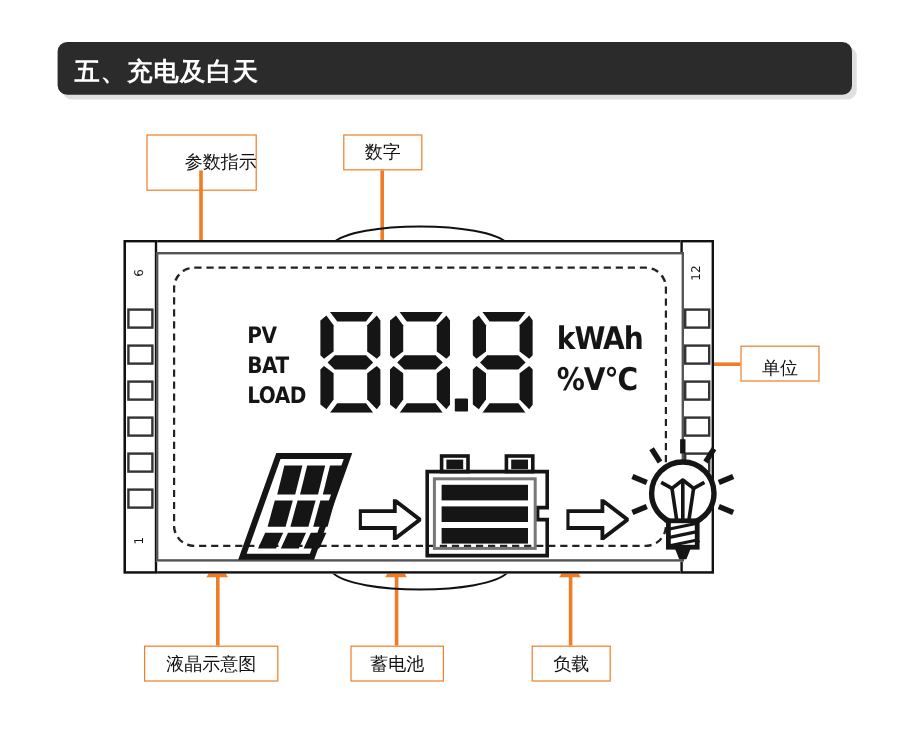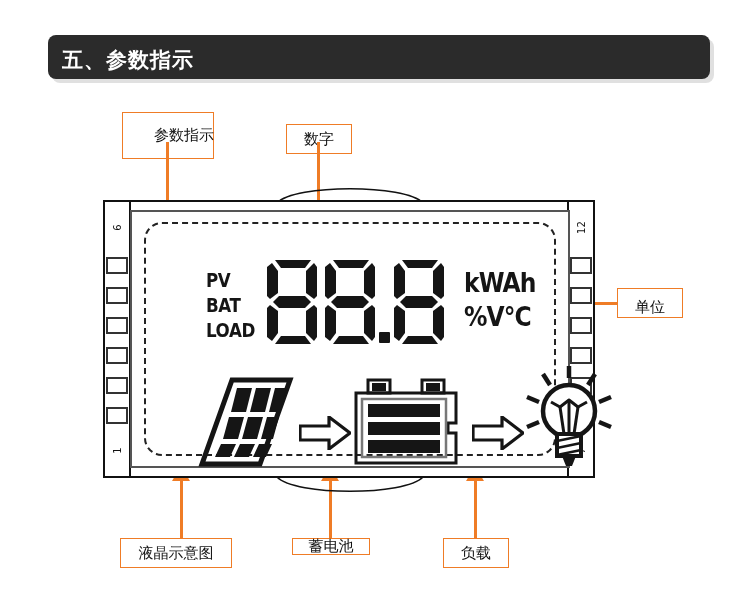--- a/index.html
+++ b/index.html
@@ -115,47 +115,47 @@
     letter-spacing:-1px;
     transform:scaleX(0.9);transform-origin:left top;
   }
   .icon-row{position:absolute;left:52px;top:150px;width:400px;height:110px;}
   .icon-slot{position:absolute;}
 </style>
 </head>
 <body>
 
 <div class="header-bar"></div>
-<div class="header-title">五、参数指示</div>
+<div class="header-title">五、充电及白天</div>
 
 <div class="callout" id="co-tl" style="left:122px;top:112px;width:92px;height:47px;padding-left:32px;">
   <span>参数指示</span>
 </div>
 <div class="conn conn-v" style="left:166px;top:142px;height:78px;"></div>
 <div class="arrow-down" style="left:158px;top:215px;"></div>
 
-<div class="callout" id="co-tm" style="left:286px;top:112px;width:66px;height:30px;margin-top:12px;">
+<div class="callout" id="co-tm" style="left:286px;top:112px;width:66px;height:30px;">
   <span>数字</span>
 </div>
 <div class="conn conn-v" style="left:317px;top:142px;height:78px;"></div>
 <div class="arrow-down" style="left:309px;top:215px;"></div>
 
 <div class="callout" id="co-r" style="left:617px;top:288px;width:66px;height:30px;align-items:flex-end;">
   <span>单位</span>
 </div>
 <div class="conn conn-h" style="left:551px;top:302px;width:66px;"></div>
 <div class="arrow-left" style="left:537px;top:294px;"></div>
 
 <div class="callout" id="co-bl" style="left:120px;top:538px;width:112px;height:30px;">
   <span>液晶示意图</span>
 </div>
 <div class="conn conn-v" style="left:180px;top:480px;height:58px;"></div>
 <div class="arrow-up" style="left:172px;top:466px;"></div>
 
-<div class="callout" id="co-bm" style="left:292px;top:538px;width:78px;height:17px;">
+<div class="callout" id="co-bm" style="left:292px;top:538px;width:78px;height:30px;">
   <span>蓄电池</span>
 </div>
 <div class="conn conn-v" style="left:329px;top:480px;height:58px;"></div>
 <div class="arrow-up" style="left:321px;top:466px;"></div>
 
 <div class="callout" id="co-br" style="left:443px;top:538px;width:66px;height:30px;">
   <span>负载</span>
 </div>
 <div class="conn conn-v" style="left:474px;top:480px;height:58px;"></div>
 <div class="arrow-up" style="left:466px;top:466px;"></div>

